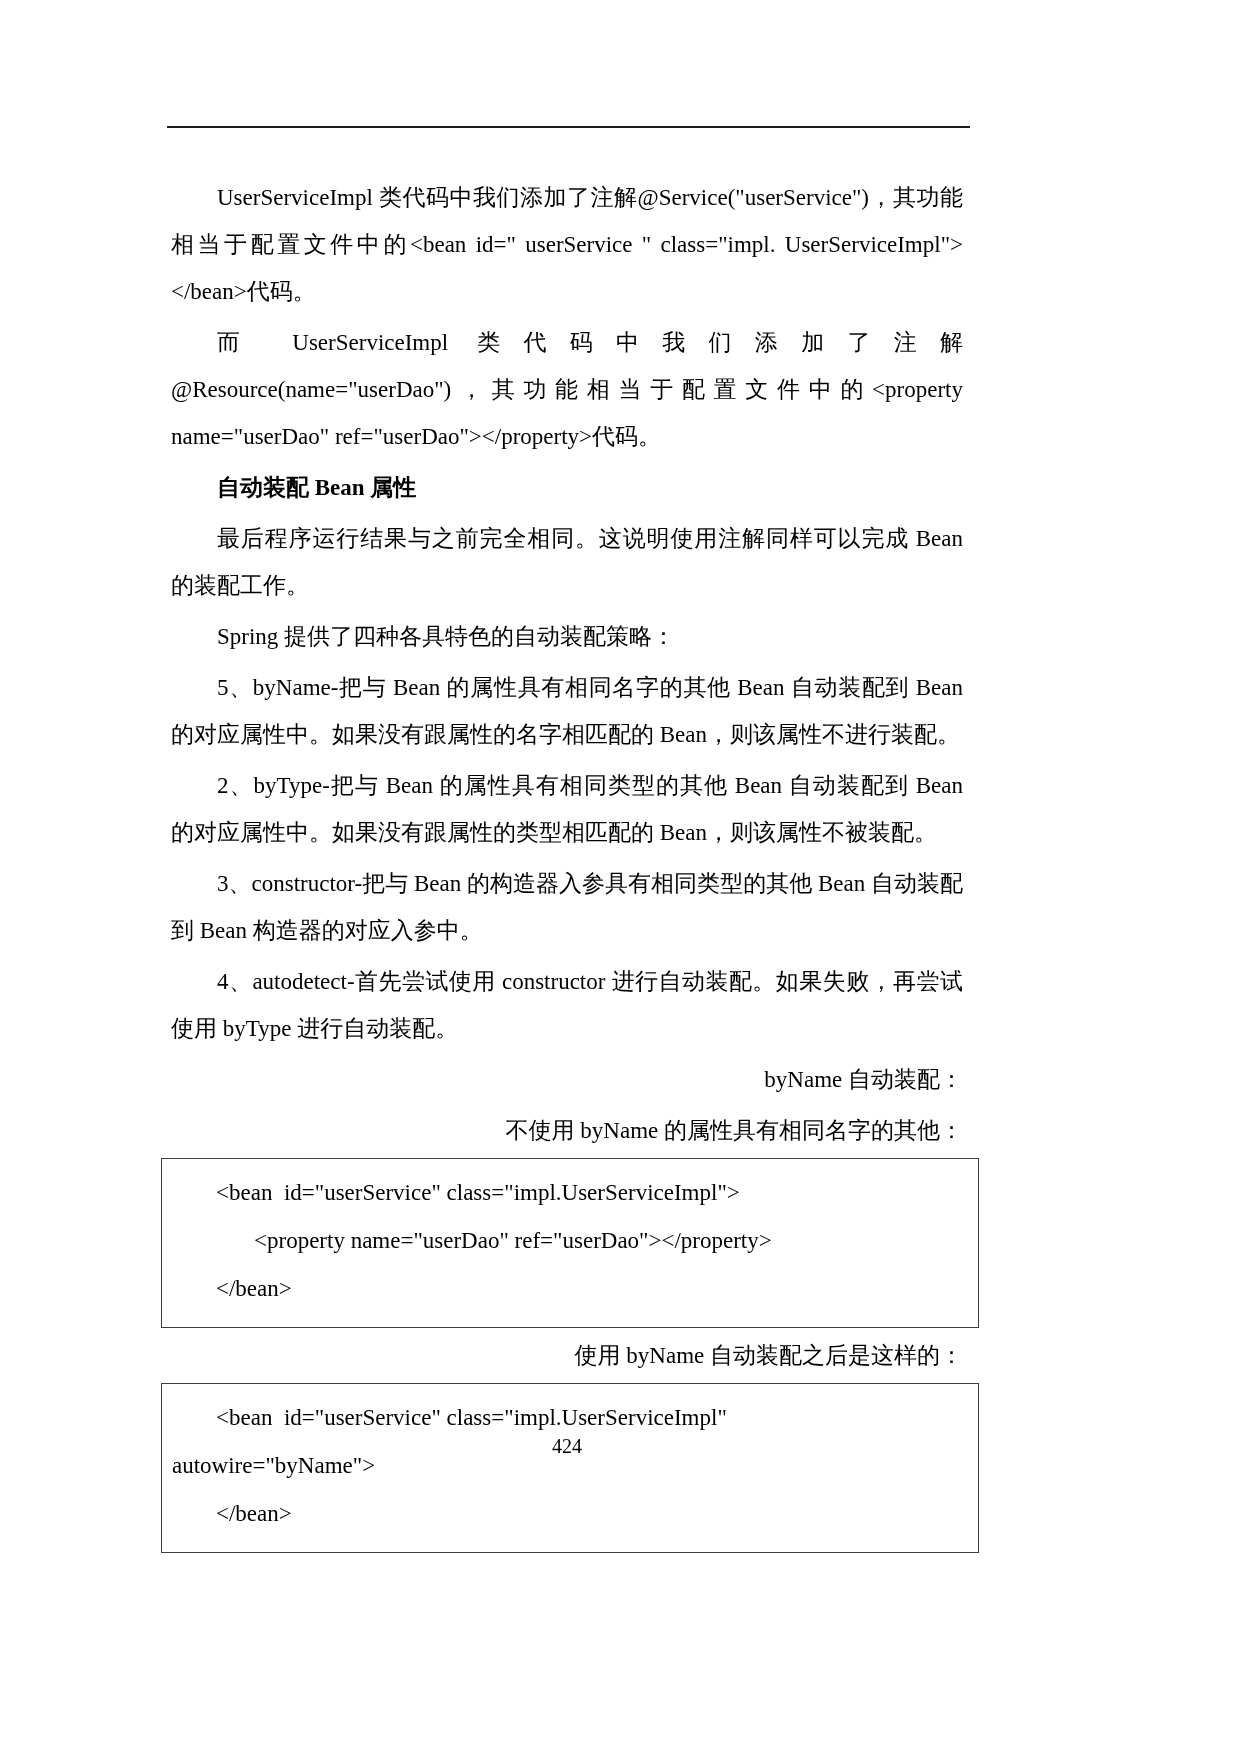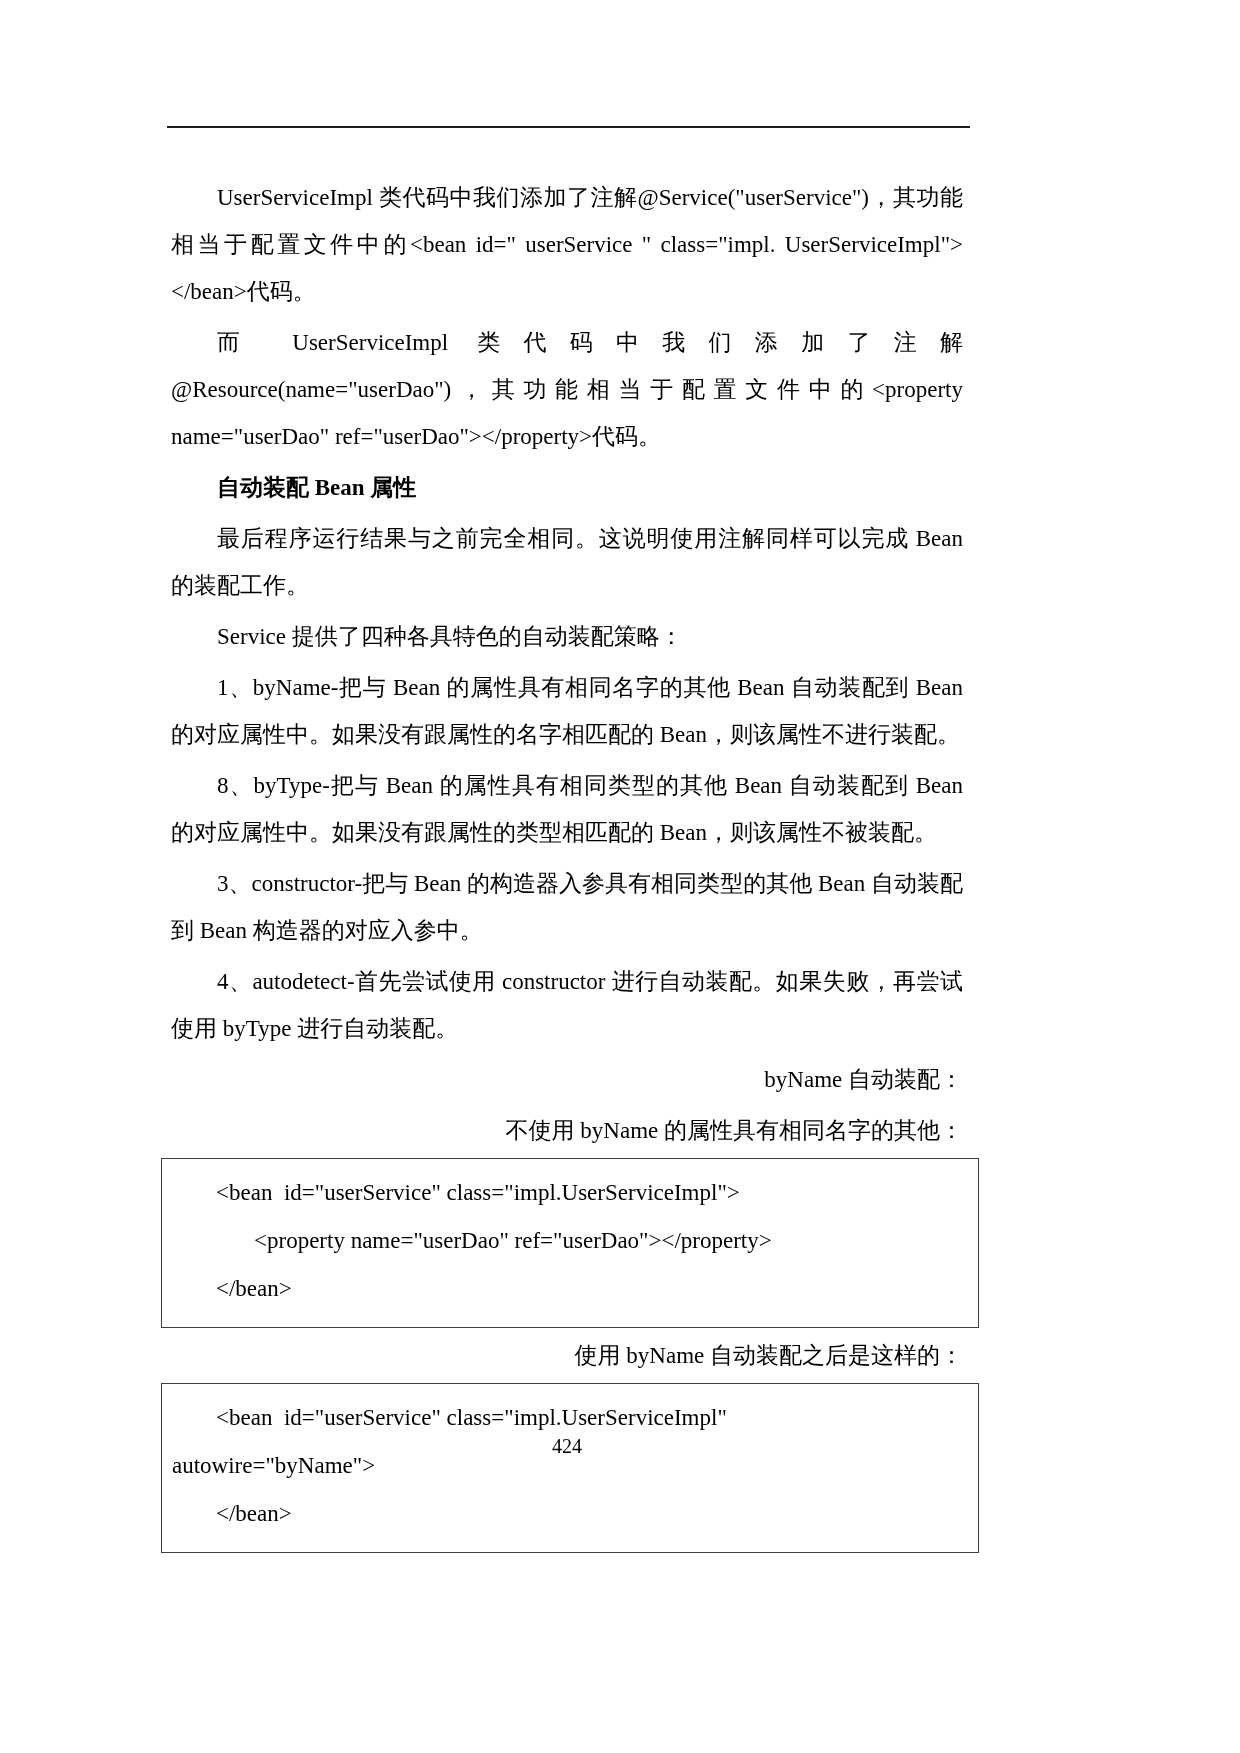--- a/index.html
+++ b/index.html
@@ -68,25 +68,25 @@
   <div class="content">
 
     <p class="para">UserServiceImpl 类代码中我们添加了注解@Service("userService")，其功能相当于配置文件中的&lt;bean id=" userService " class="impl. UserServiceImpl"&gt;&lt;/bean&gt;代码。</p>
 
     <p class="para">而 UserServiceImpl 类代码中我们添加了注解@Resource(name="userDao")，其功能相当于配置文件中的&lt;property name="userDao" ref="userDao"&gt;&lt;/property&gt;代码。</p>
 
     <p class="para heading">自动装配 Bean 属性</p>
 
     <p class="para">最后程序运行结果与之前完全相同。这说明使用注解同样可以完成 Bean 的装配工作。</p>
 
-    <p class="para">Service 提供了四种各具特色的自动装配策略：</p>
+    <p class="para">Spring 提供了四种各具特色的自动装配策略：</p>
 
-    <p class="para">1、byName-把与 Bean 的属性具有相同名字的其他 Bean 自动装配到 Bean 的对应属性中。如果没有跟属性的名字相匹配的 Bean，则该属性不进行装配。</p>
+    <p class="para">5、byName-把与 Bean 的属性具有相同名字的其他 Bean 自动装配到 Bean 的对应属性中。如果没有跟属性的名字相匹配的 Bean，则该属性不进行装配。</p>
 
-    <p class="para">8、byType-把与 Bean 的属性具有相同类型的其他 Bean 自动装配到 Bean 的对应属性中。如果没有跟属性的类型相匹配的 Bean，则该属性不被装配。</p>
+    <p class="para">2、byType-把与 Bean 的属性具有相同类型的其他 Bean 自动装配到 Bean 的对应属性中。如果没有跟属性的类型相匹配的 Bean，则该属性不被装配。</p>
 
     <p class="para">3、constructor-把与 Bean 的构造器入参具有相同类型的其他 Bean 自动装配到 Bean 构造器的对应入参中。</p>
 
     <p class="para">4、autodetect-首先尝试使用 constructor 进行自动装配。如果失败，再尝试使用 byType 进行自动装配。</p>
 
     <p class="para no-justify">byName 自动装配：</p>
 
     <p class="para no-justify">不使用 byName 的属性具有相同名字的其他：</p>
 
     <div class="code-box">

